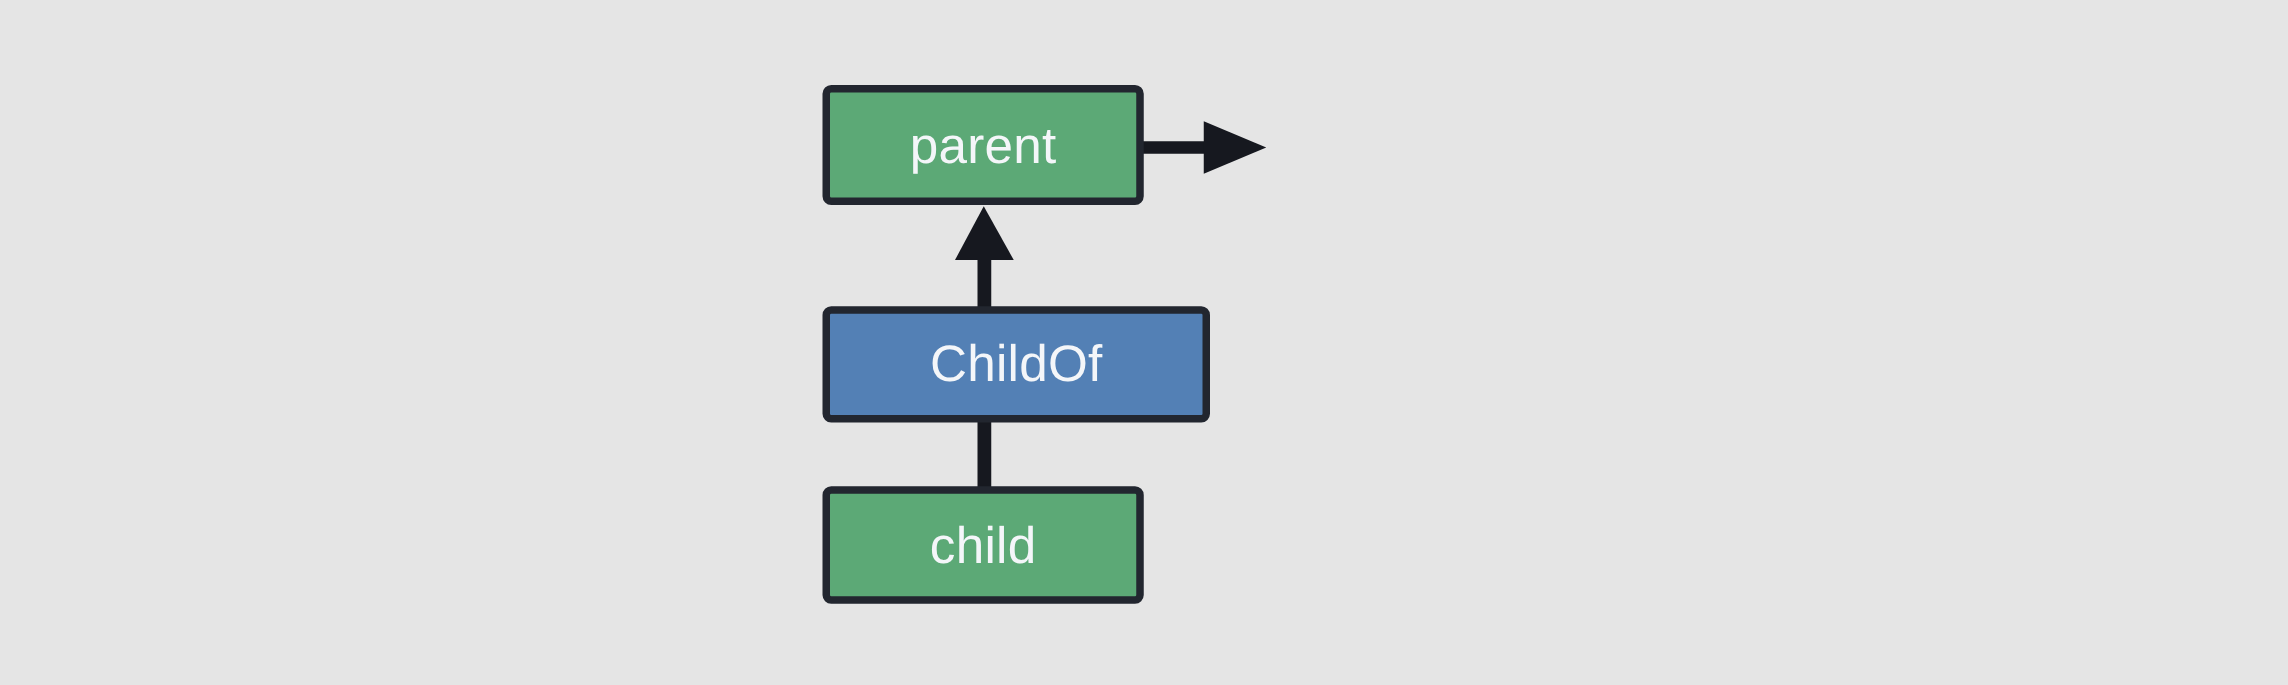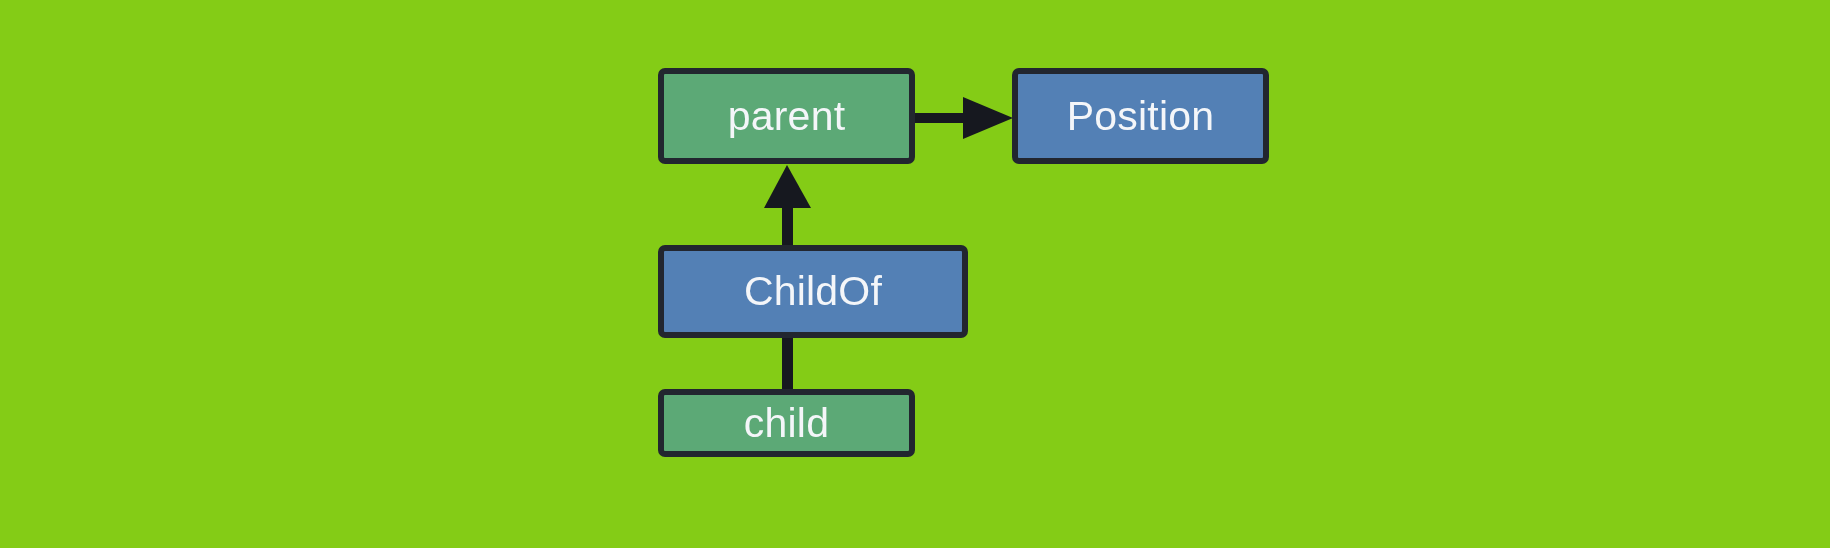--- a/index.html
+++ b/index.html
@@ -8,21 +8,21 @@
     padding: 0;
     background: #ffffff;
   }
   body {
     font-family: "Liberation Sans", sans-serif;
   }
   #canvas {
     position: relative;
     width: 1830px;
     height: 548px;
-    background: #84cc16;
+    background: #e5e5e5;
     overflow: hidden;
   }
   #edge-layer {
     position: absolute;
     left: 0;
     top: 0;
     width: 1830px;
     height: 548px;
   }
   .node {
@@ -45,21 +45,21 @@
     white-space: nowrap;
     user-select: none;
   }
   .node.entity  { background: #5ca976; }
   .node.relation{ background: #5380b5; }
 
   
   #node-parent   { left: 658px; top: 68px;  width: 257px; height: 96px; }
   #node-position { left: 1012px; top: 68px; width: 257px; height: 96px; }
   #node-childof  { left: 658px; top: 245px; width: 310px; height: 93px; }
-  #node-child    { left: 658px; top: 389px; width: 257px; height: 68px; }
+  #node-child    { left: 658px; top: 389px; width: 257px; height: 94px; }
 </style>
 </head>
 <body>
 
 <div id="canvas">
 
   <svg id="edge-layer" viewBox="0 0 1830 548" width="1830" height="548" xmlns="http://www.w3.org/2000/svg" aria-hidden="true">
 
     <g>
       <rect x="914" y="113" width="67" height="10" fill="#16181f"></rect>
@@ -73,23 +73,20 @@
 
     <g>
       <rect x="782" y="335" width="11" height="58" fill="#16181f"></rect>
     </g>
   </svg>
 
   <div class="node entity" id="node-parent">
     <span class="node-label">parent</span>
   </div>
 
-  <div class="node relation" id="node-position">
-    <span class="node-label">Position</span>
-  </div>
 
   <div class="node relation" id="node-childof">
     <span class="node-label">ChildOf</span>
   </div>
 
   <div class="node entity" id="node-child">
     <span class="node-label">child</span>
   </div>
 
 </div>

